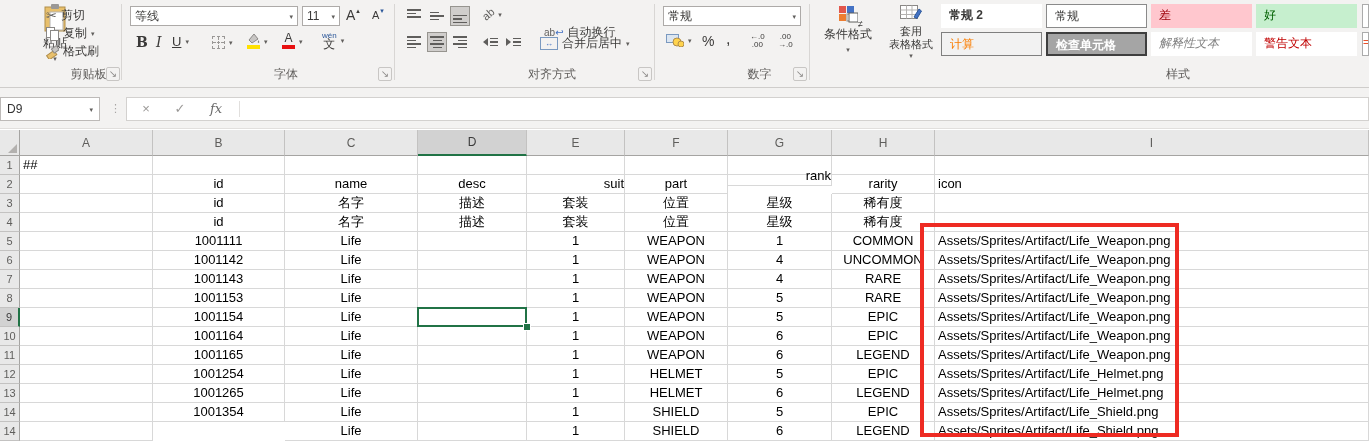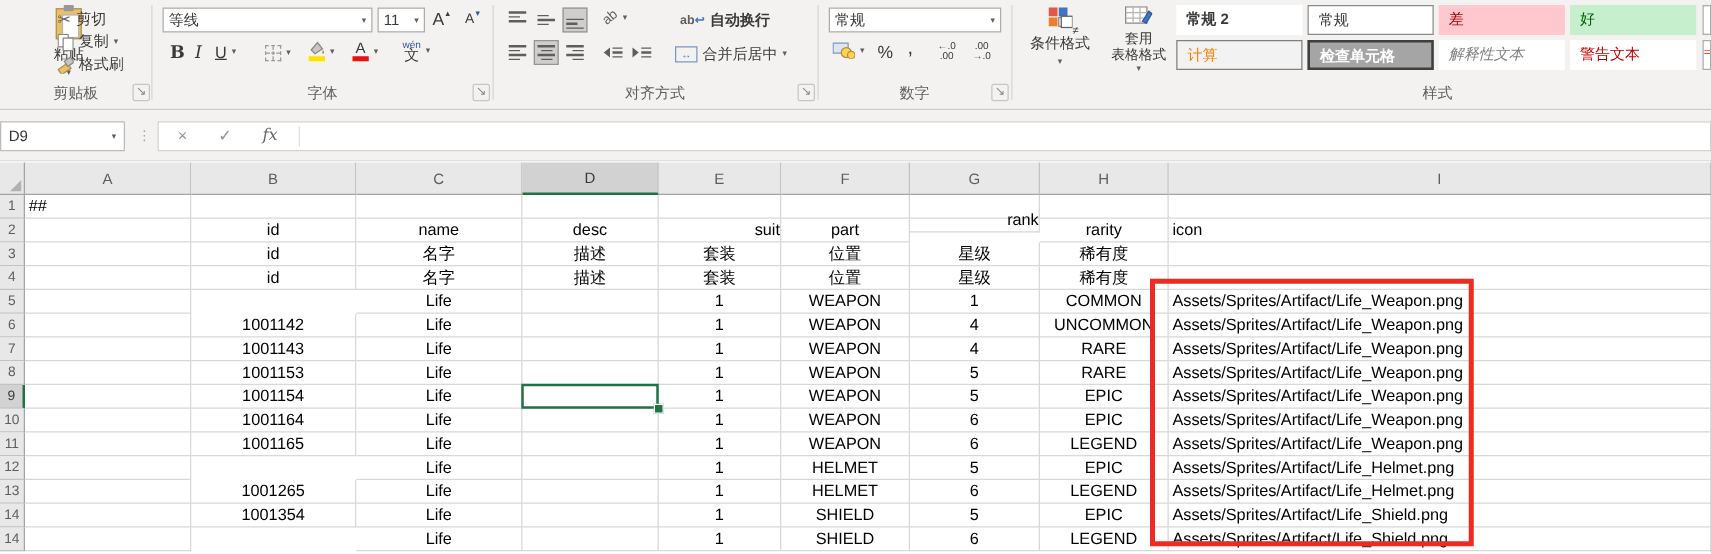--- a/index.html
+++ b/index.html
@@ -4,21 +4,21 @@
 <style>
   html,body{margin:0;padding:0;}
   body{width:1369px;height:443px;position:relative;overflow:hidden;background:#fff;
        font-family:"Liberation Sans","DejaVu Sans",sans-serif;color:#3b3a39;
        -webkit-font-smoothing:antialiased;}
   .abs{position:absolute;}
   
   #ribbon{position:absolute;left:0;top:0;width:1369px;height:88px;background:#f3f2f1;
           border-bottom:1px solid #cfcdcb;box-sizing:border-box;}
   .vsep{position:absolute;top:4px;height:76px;width:1px;background:#d8d6d4;}
-  .grplbl{position:absolute;top:66px;font-size:12px;color:#605e5c;text-align:center;}
+  .grplbl{position:absolute;top:66px;font-size:12px;color:#605e5c;text-align:center;padding-left:28px;}
   .launch{position:absolute;top:67px;font-size:10px;color:#8a8886;width:12px;height:12px;
           line-height:12px;text-align:center;border:1px solid #c8c6c4;border-radius:2px;}
   .rbtn{position:absolute;display:flex;align-items:center;gap:4px;font-size:12px;color:#3b3a39;white-space:nowrap;}
   .chev{font-size:7px;color:#605e5c;line-height:1;}
   .combo{position:absolute;background:#fff;border:1px solid #adaaa8;box-sizing:border-box;
          font-size:12px;display:flex;align-items:center;padding:0 4px;justify-content:space-between;}
   .bigbtn{position:absolute;display:flex;flex-direction:column;align-items:center;justify-content:flex-start;gap:3px;font-size:12px;}
   .toggle{position:absolute;width:20px;height:20px;display:flex;align-items:center;justify-content:center;box-sizing:border-box;}
   .toggle.on{background:#d0cecc;border:1px solid #96948f;}
   
@@ -180,21 +180,21 @@
     <span class="bars" style="justify-content:flex-end;height:14px;">
         <i class="f"></i>
         <i class="s"></i>
         <i class="f"></i>
       </span>
   </div>
   <div class="rbtn" style="left:482px;top:8px;">
     <span style="display:inline-block;transform:rotate(-40deg);font-size:11px;color:#5f5e5c;">ab</span>
     <span class="chev">▾</span>
   </div>
-  <div class="rbtn" style="left:544px;top:8px;font-weight:bold;">
+  <div class="rbtn" style="left:544px;top:24px;">
     <span style="font-size:10px;color:#5f5e5c;">
       <span>ab</span><span style="color:#4472c4;">↩</span>
     </span>
     <span>自动换行</span>
   </div>
   <div class="toggle" style="left:404px;top:32px;">
     <span class="bars" style="align-items:flex-start;">
         <i class="f"></i>
         <i class="s"></i>
         <i class="f"></i>
@@ -385,20 +385,21 @@
     <div class="cell ac" style="left: 153px; top: 83px; width: 132px; height: 19px;">id</div>
     <div class="cell ac" style="left: 285px; top: 83px; width: 133px; height: 19px;">名字</div>
     <div class="cell ac" style="left: 418px; top: 83px; width: 109px; height: 19px;">描述</div>
     <div class="cell ac" style="left: 527px; top: 83px; width: 98px; height: 19px;">套装</div>
     <div class="cell ac" style="left: 625px; top: 83px; width: 103px; height: 19px;">位置</div>
     <div class="cell ac" style="left: 728px; top: 83px; width: 104px; height: 19px;">星级</div>
     <div class="cell ac" style="left: 832px; top: 83px; width: 103px; height: 19px;">稀有度</div>
     <div class="cell al" style="left: 935px; top: 83px; width: 434px; height: 19px;"></div>
     <div class="rowhdr" style="left: 0px; top: 102px; height: 19px;">5</div>
     <div class="cell al" style="left: 20px; top: 102px; width: 133px; height: 19px;"></div>
+    <div class="cell ac" style="left: 153px; top: 102px; width: 132px; height: 19px;">1001111</div>
     <div class="cell ac" style="left: 285px; top: 102px; width: 133px; height: 19px;">Life</div>
     <div class="cell ac" style="left: 418px; top: 102px; width: 109px; height: 19px;"></div>
     <div class="cell ac" style="left: 527px; top: 102px; width: 98px; height: 19px;">1</div>
     <div class="cell ac" style="left: 625px; top: 102px; width: 103px; height: 19px;">WEAPON</div>
     <div class="cell ac" style="left: 728px; top: 102px; width: 104px; height: 19px;">1</div>
     <div class="cell ac" style="left: 832px; top: 102px; width: 103px; height: 19px;">COMMON</div>
     <div class="cell al" style="left: 935px; top: 102px; width: 434px; height: 19px;">Assets/Sprites/Artifact/Life_Weapon.png</div>
     <div class="rowhdr" style="left: 0px; top: 121px; height: 19px;">6</div>
     <div class="cell al" style="left: 20px; top: 121px; width: 133px; height: 19px;"></div>
     <div class="cell ac" style="left: 153px; top: 121px; width: 132px; height: 19px;">1001142</div>
@@ -454,20 +455,21 @@
     <div class="cell ac" style="left: 153px; top: 216px; width: 132px; height: 19px;">1001165</div>
     <div class="cell ac" style="left: 285px; top: 216px; width: 133px; height: 19px;">Life</div>
     <div class="cell ac" style="left: 418px; top: 216px; width: 109px; height: 19px;"></div>
     <div class="cell ac" style="left: 527px; top: 216px; width: 98px; height: 19px;">1</div>
     <div class="cell ac" style="left: 625px; top: 216px; width: 103px; height: 19px;">WEAPON</div>
     <div class="cell ac" style="left: 728px; top: 216px; width: 104px; height: 19px;">6</div>
     <div class="cell ac" style="left: 832px; top: 216px; width: 103px; height: 19px;">LEGEND</div>
     <div class="cell al" style="left: 935px; top: 216px; width: 434px; height: 19px;">Assets/Sprites/Artifact/Life_Weapon.png</div>
     <div class="rowhdr" style="left: 0px; top: 235px; height: 19px;">12</div>
     <div class="cell al" style="left: 20px; top: 235px; width: 133px; height: 19px;"></div>
+    <div class="cell ac" style="left: 153px; top: 235px; width: 132px; height: 19px;">1001254</div>
     <div class="cell ac" style="left: 285px; top: 235px; width: 133px; height: 19px;">Life</div>
     <div class="cell ac" style="left: 418px; top: 235px; width: 109px; height: 19px;"></div>
     <div class="cell ac" style="left: 527px; top: 235px; width: 98px; height: 19px;">1</div>
     <div class="cell ac" style="left: 625px; top: 235px; width: 103px; height: 19px;">HELMET</div>
     <div class="cell ac" style="left: 728px; top: 235px; width: 104px; height: 19px;">5</div>
     <div class="cell ac" style="left: 832px; top: 235px; width: 103px; height: 19px;">EPIC</div>
     <div class="cell al" style="left: 935px; top: 235px; width: 434px; height: 19px;">Assets/Sprites/Artifact/Life_Helmet.png</div>
     <div class="rowhdr" style="left: 0px; top: 254px; height: 19px;">13</div>
     <div class="cell al" style="left: 20px; top: 254px; width: 133px; height: 19px;"></div>
     <div class="cell ac" style="left: 153px; top: 254px; width: 132px; height: 19px;">1001265</div>

